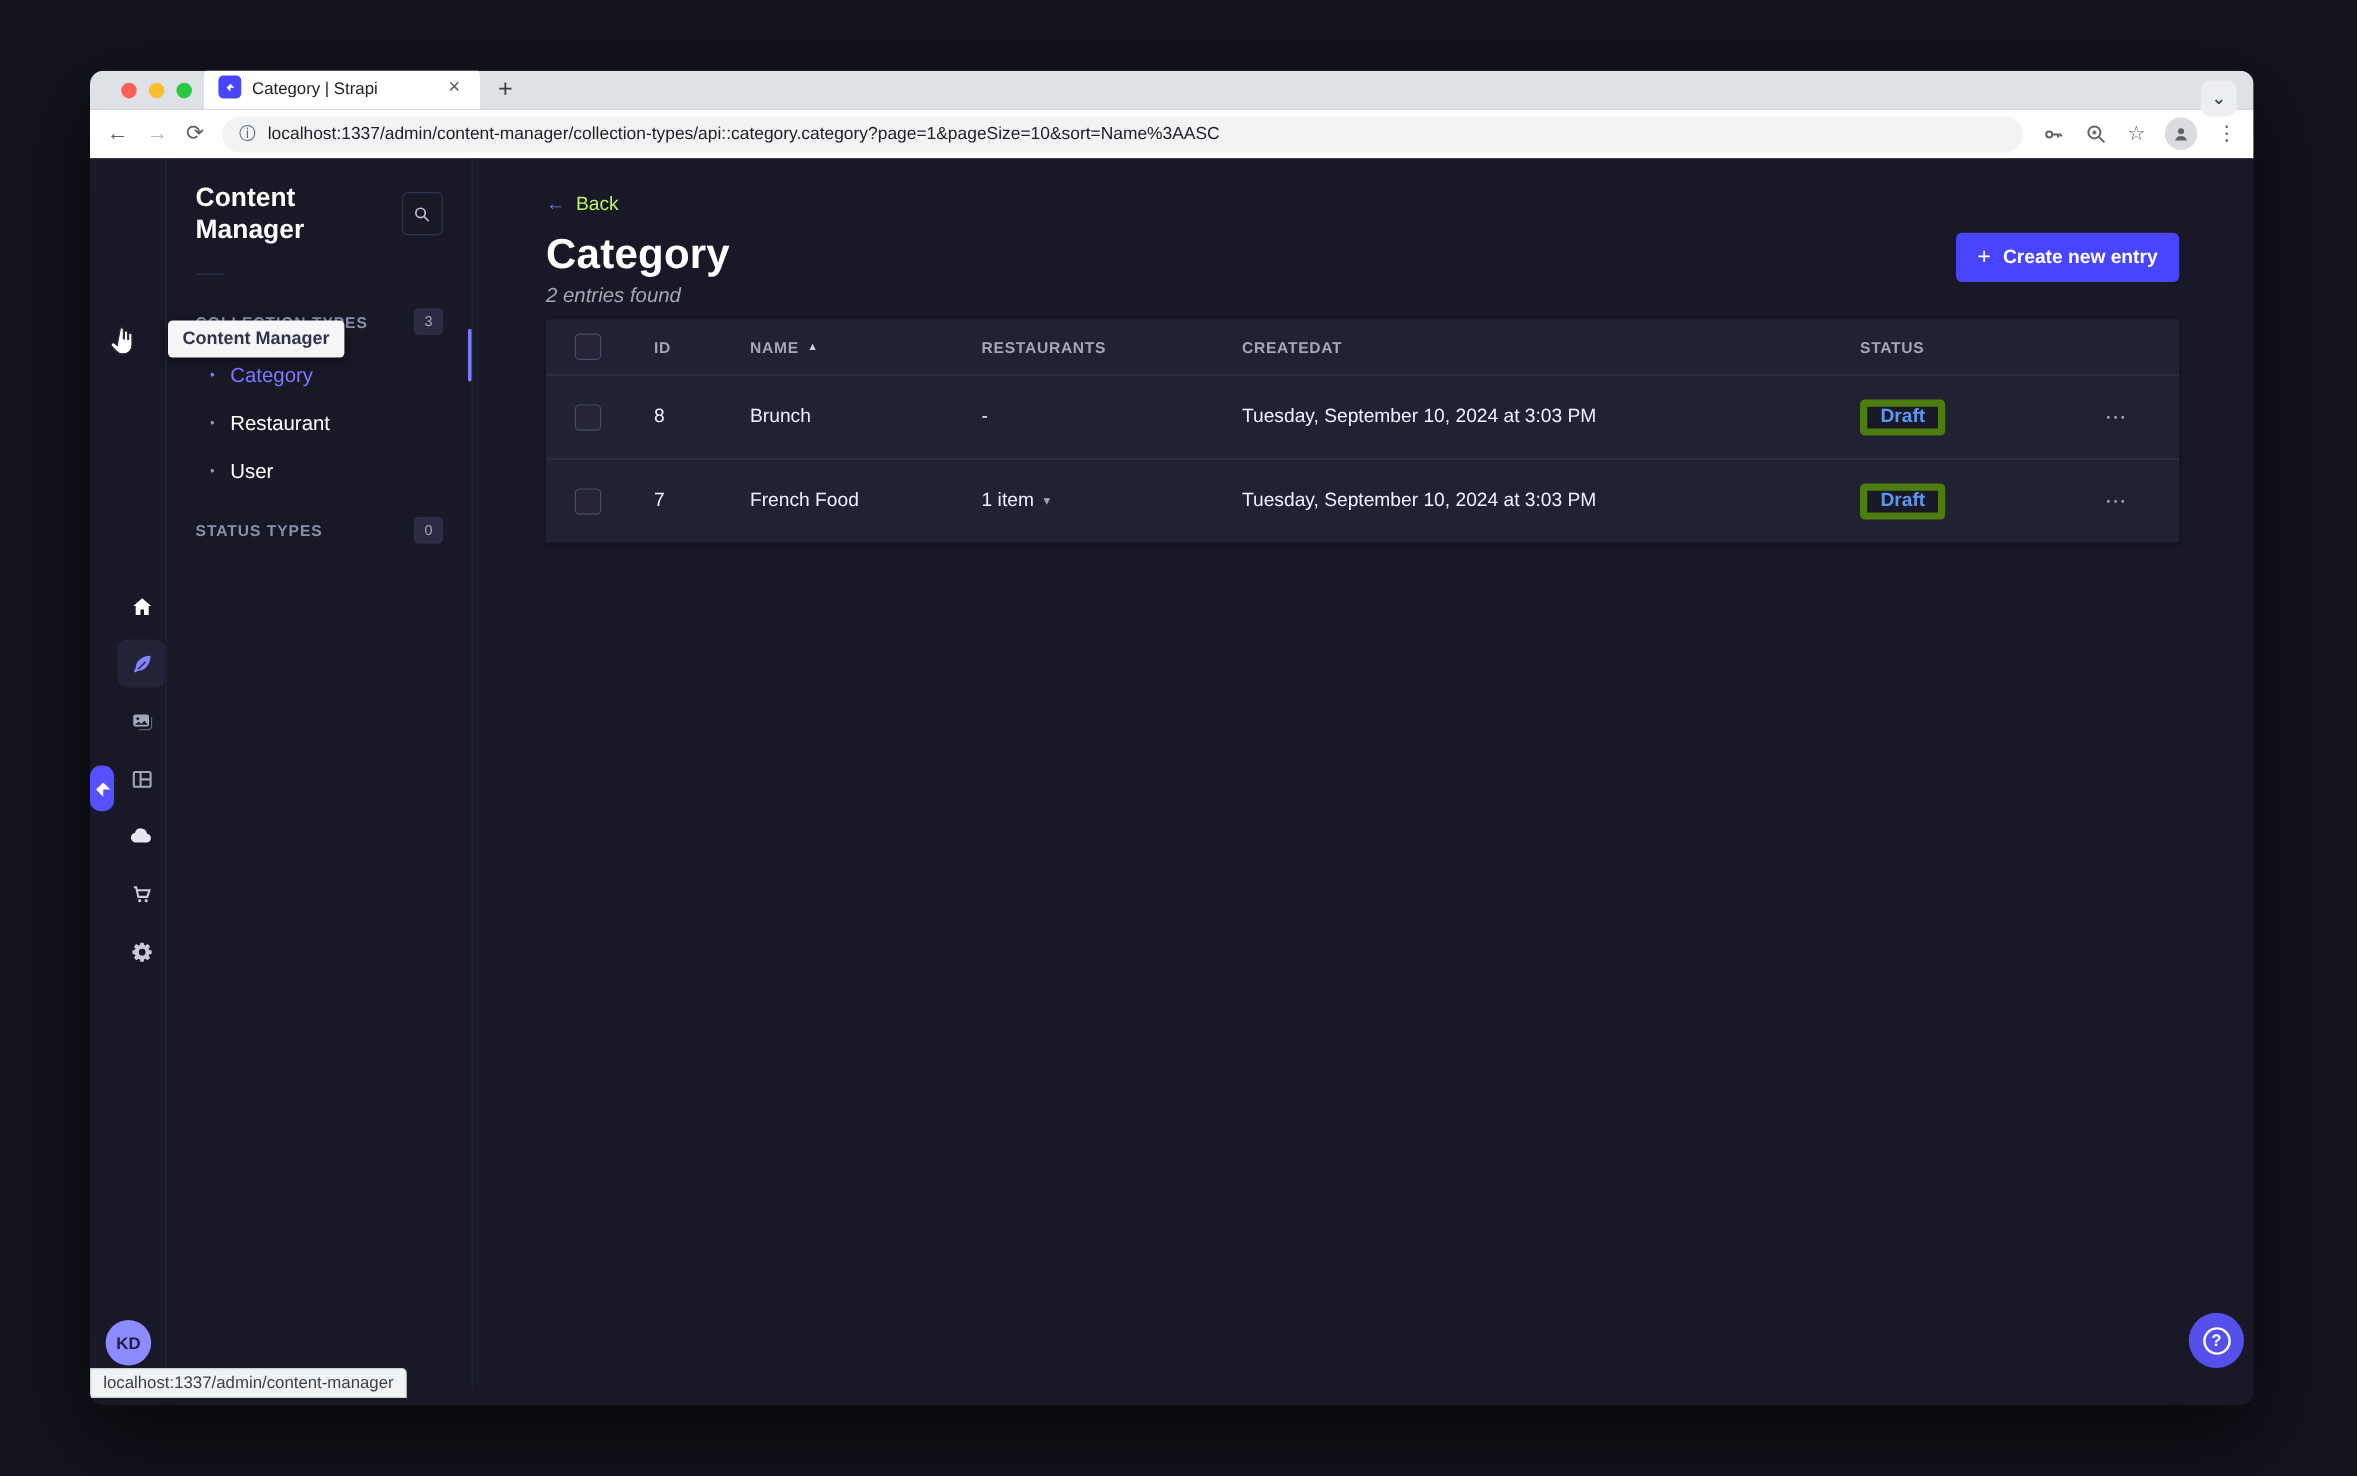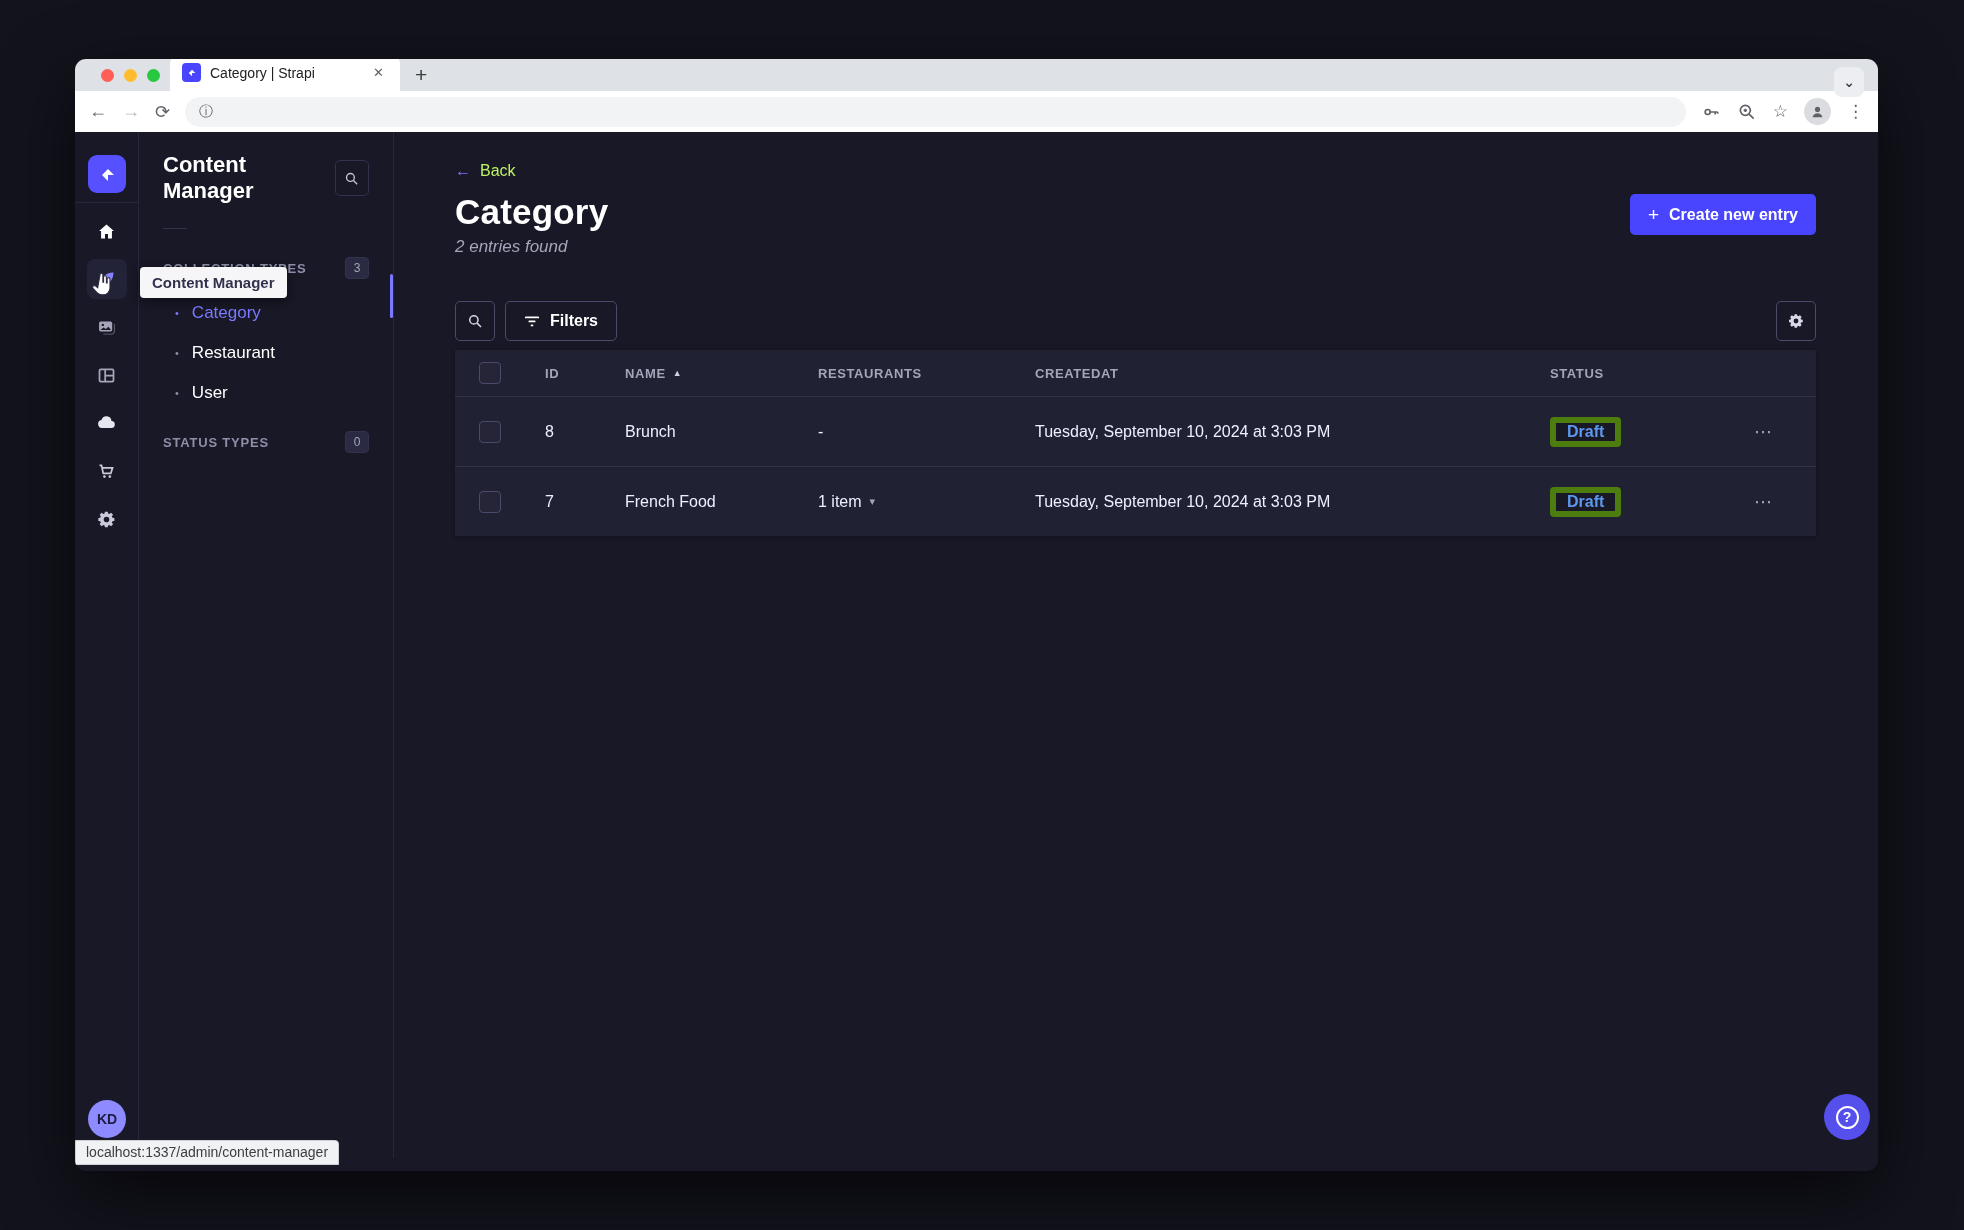--- a/index.html
+++ b/index.html
@@ -25,21 +25,21 @@
   .url-text { font-size:14.5px; color:#202124; white-space:nowrap; overflow:hidden; }
   .tb-icons { display:flex; align-items:center; gap:16px; }
   .tb-icons svg { display:block; }
   .star-glyph { font-size:17px; color:#5f6368; }
   .profile { width:27px; height:27px; border-radius:50%; background:#dadce0; display:flex; align-items:center; justify-content:center; }
   .kebab { font-size:17px; color:#5f6368; letter-spacing:0; }
 
   
   .content { position:relative; display:flex; height:1026px; background:#181826; }
 
-  .rail { width:64px; flex:none; border-right:1px solid #26263c; display:flex; flex-direction:column; align-items:center; position:relative;text-align:right; }
+  .rail { width:64px; flex:none; border-right:1px solid #26263c; display:flex; flex-direction:row; align-items:center; position:relative;text-align:right; }
   .logo { width:38px; height:38px; margin-top:23px; border-radius:9px; background:#5650ff; display:flex; align-items:center; justify-content:center; }
   .rail-divider { width:64px; height:1px; background:#26263c; margin-top:9px; }
   .rail-items { margin-top:8px; display:flex; flex-direction:column; gap:8px; }
   .rail-item { width:40px; height:40px; border-radius:8px; display:flex; align-items:center; justify-content:center; color:#a5a5ba; }
   .rail-item.white { color:#ffffff; }
   .rail-item.soft { color:#c9c9d9; }
   .rail-item.active { background:#232338; color:#8583ff; }
   .rail-avatar { position:absolute; bottom:20px; left:13px; width:38px; height:38px; border-radius:50%; background:#8e8aff; color:#1d1d42; font-size:14px; font-weight:700; display:flex; align-items:center; justify-content:center; }
 
   .panel { width:255px; flex:none; border-right:1px solid #26263c; padding:20px 24px 0; position:relative; }
@@ -114,20 +114,21 @@
     <span class="newtab">+</span>
     <span class="strip-chevron">⌄</span>
   </div>
 
   <div class="toolbar">
     <span class="nav-glyph">←</span>
     <span class="nav-glyph disabled">→</span>
     <span class="nav-glyph">⟳</span>
     <div class="urlbar">
       <span class="url-info">ⓘ</span>
+      <span class="url-text">localhost:1337/admin/content-manager/collection-types/api::category.category?page=1&amp;pageSize=10&amp;sort=Name%3AASC</span>
     </div>
     <div class="tb-icons">
       <span>
         <svg width="20" height="20" viewBox="0 0 24 24" fill="none" stroke="#5f6368" stroke-width="2">
             <circle cx="8" cy="12" r="3"></circle>
             <path d="M11 12h9M17 12v3M20 12v2"></path>
           </svg>
       </span>
       <span>
         <svg width="20" height="20" viewBox="0 0 24 24" fill="none" stroke="#5f6368" stroke-width="2">
@@ -248,42 +249,20 @@
         <div>
           <div class="page-title">Category</div>
           <div class="subtitle">2 entries found</div>
         </div>
         <button class="create-btn">
           <span class="create-plus">+</span>
           <span>Create new entry</span>
         </button>
       </div>
 
-      <div class="filter-row">
-        <button class="sq-btn">
-          <svg width="18" height="18" viewBox="0 0 24 24" fill="none" stroke="currentColor" stroke-width="2">
-              <circle cx="10.5" cy="10.5" r="5.5"></circle>
-              <path d="M14.8 14.8L20 20"></path>
-            </svg>
-        </button>
-        <button class="filters-btn">
-          <svg width="16" height="14" viewBox="0 0 18 14" fill="currentColor">
-              <rect x="1" y="2" width="16" height="2" rx="1"></rect>
-              <rect x="5" y="6.5" width="8" height="2" rx="1"></rect>
-              <rect x="7.5" y="11" width="3" height="2" rx="1"></rect>
-            </svg>
-          <span>Filters</span>
-        </button>
-        <span class="filter-spacer"></span>
-        <button class="sq-btn">
-          <svg width="18" height="18" viewBox="0 0 24 24" fill="currentColor">
-              <path d="M21 13.6v-3.2l-2.3-.4a7 7 0 0 0-.6-1.4l1.4-2-2.3-2.3-2 1.4a7 7 0 0 0-1.4-.6L13.4 3h-3.2l-.4 2.1a7 7 0 0 0-1.4.6l-2-1.4-2.2 2.3 1.3 2a7 7 0 0 0-.6 1.4l-2.2.4v3.2l2.2.4c.2.5.4 1 .6 1.4l-1.3 2 2.2 2.3 2-1.4c.5.3 1 .5 1.4.6l.4 2.1h3.2l.4-2.1c.5-.2 1-.4 1.4-.6l2 1.4 2.3-2.3-1.4-2c.3-.4.5-.9.6-1.4zM12 15.2a3.2 3.2 0 1 1 0-6.4 3.2 3.2 0 0 1 0 6.4z"></path>
-            </svg>
-        </button>
-      </div>
 
       <div class="table-card">
         <div class="trow head">
           <span class="cbx"></span>
           <span class="th">
               <span>ID</span>
             </span>
           <span class="th">
               <span>NAME</span>
               <span class="sort-arrow">▲</span>

